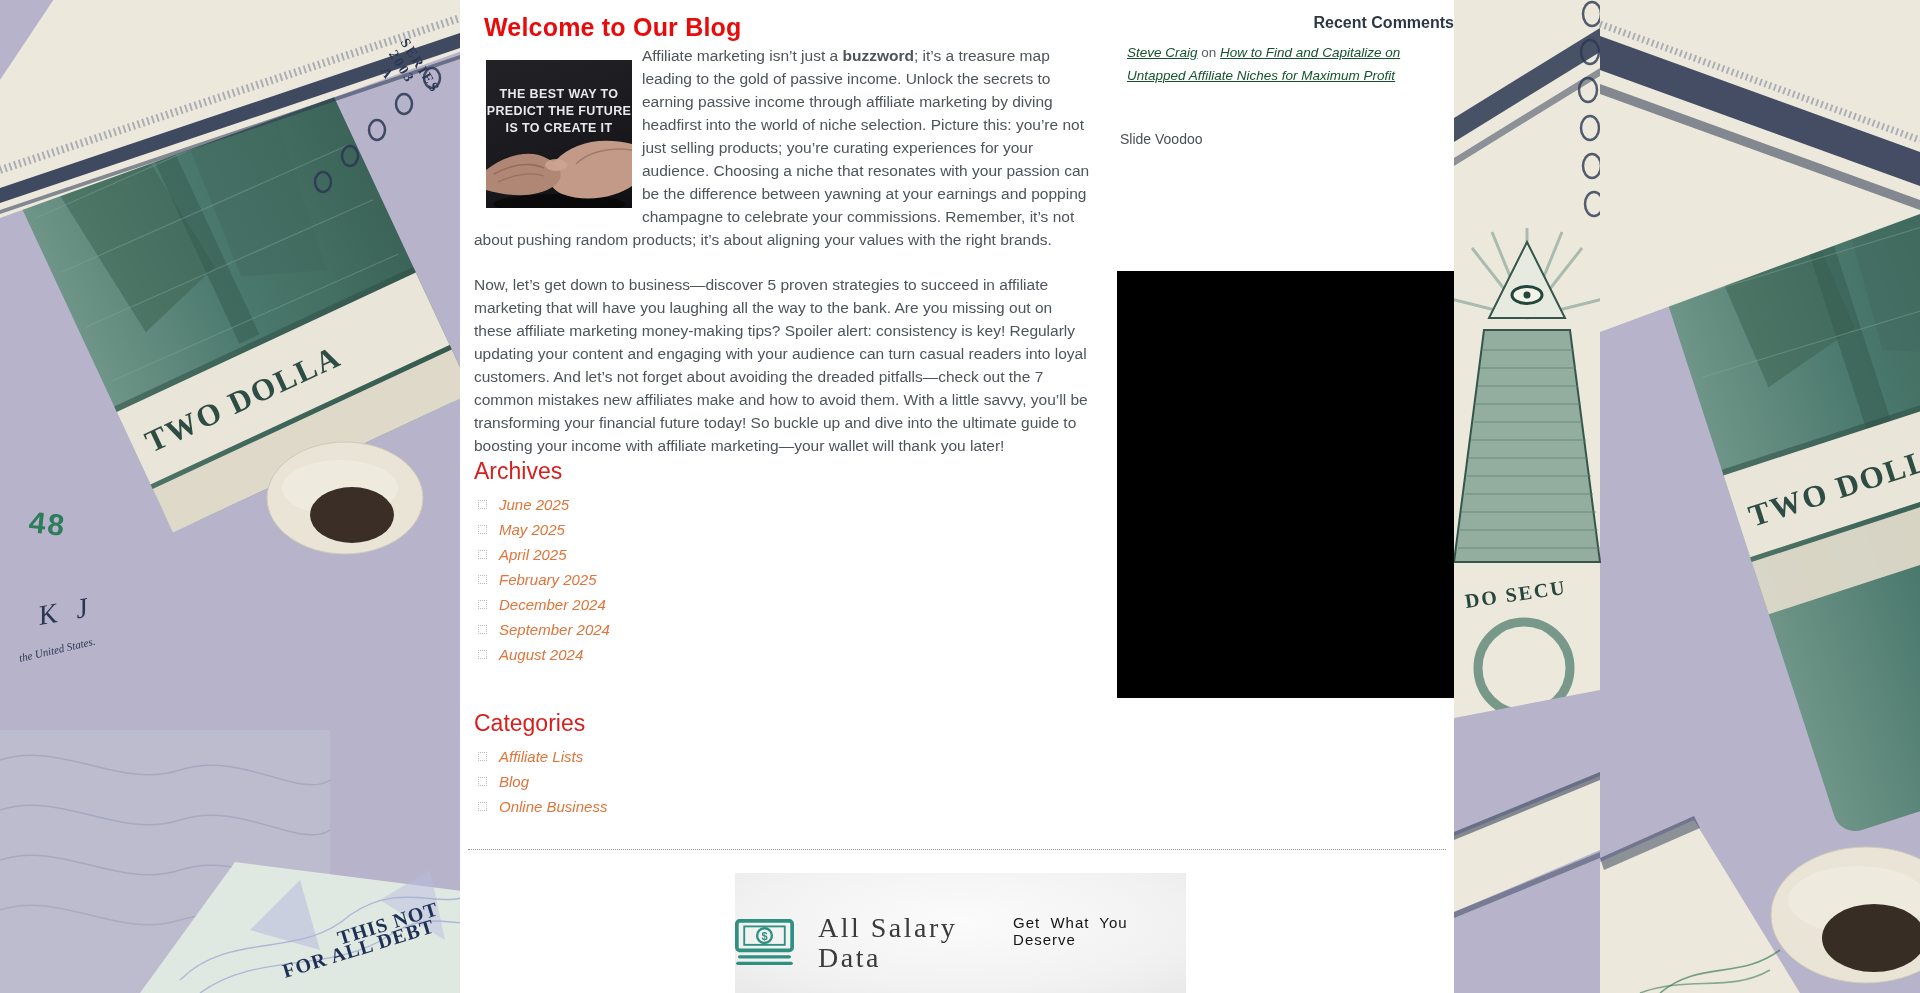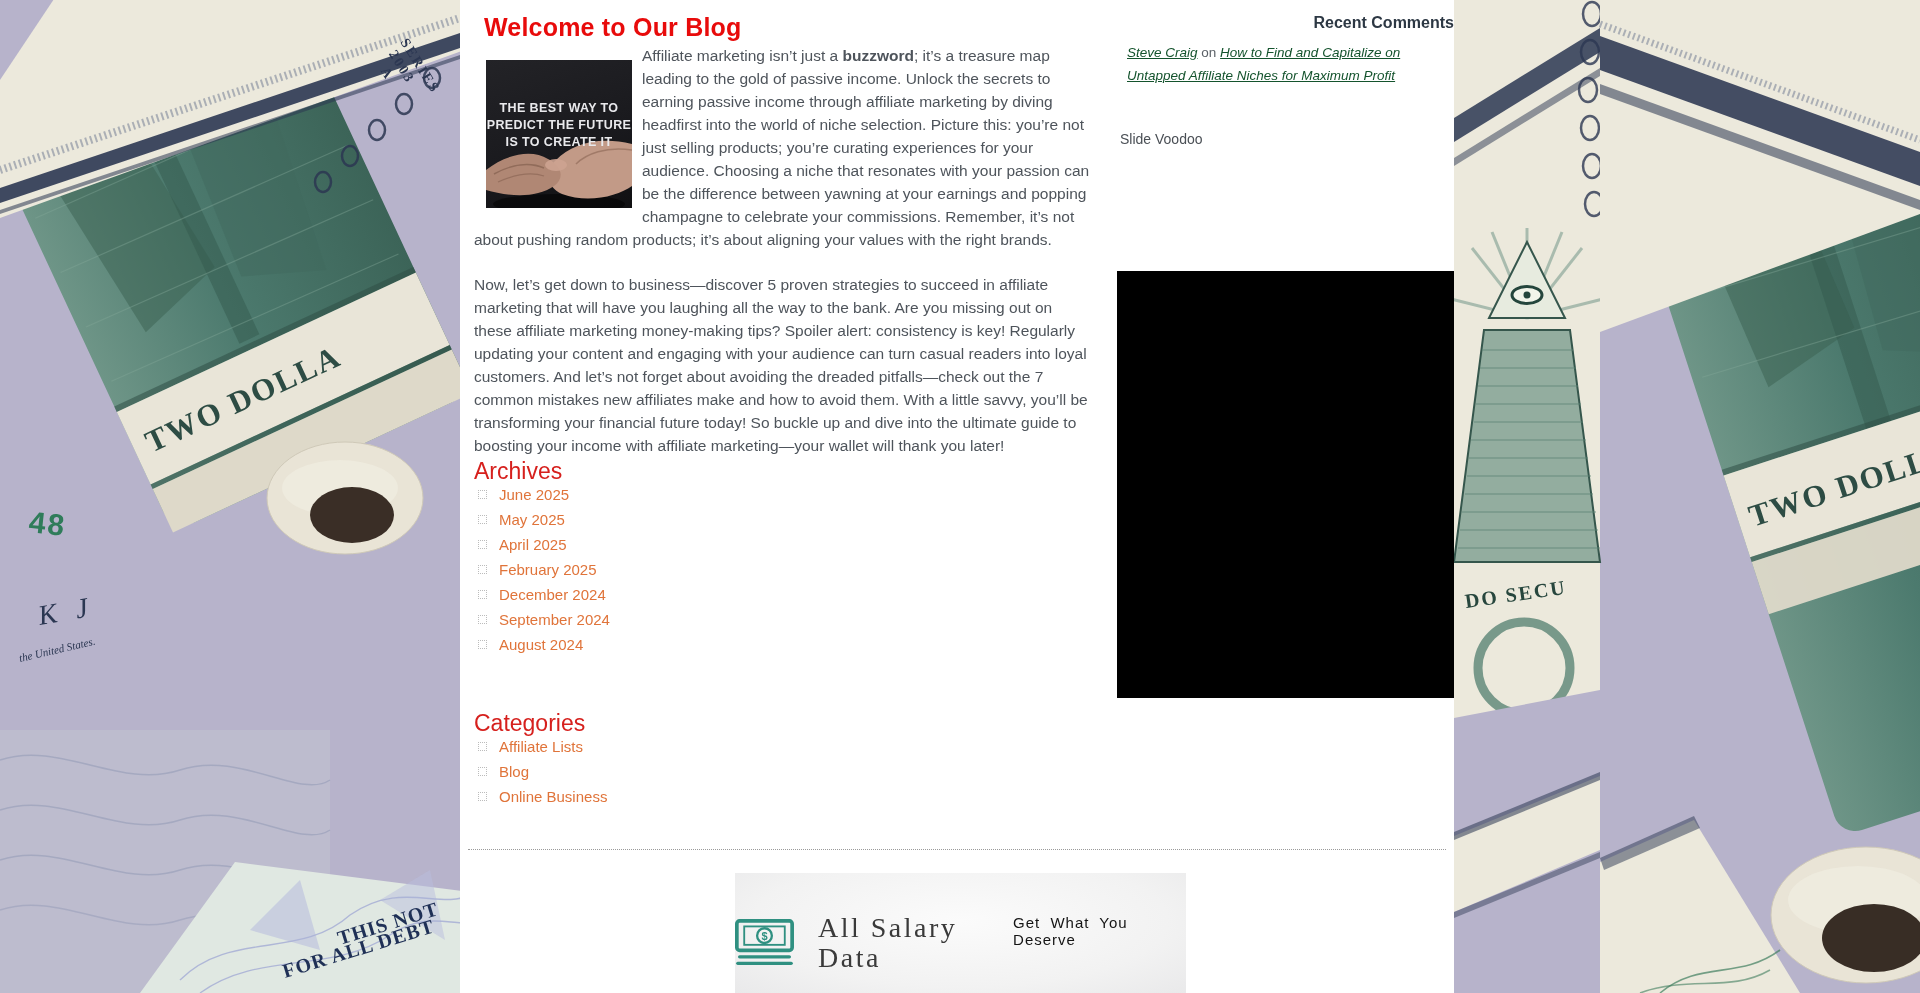--- a/index.html
+++ b/index.html
@@ -8,27 +8,27 @@
   .wrapper{position:absolute;left:460px;top:0;width:994px;height:993px;background:#ffffff;}
 
   .page-title{position:absolute;left:15px;top:4px;margin:9px;font-size:25px;font-weight:700;color:#e80b0b;letter-spacing:.2px;}
 
   .article-body{position:absolute;left:14px;top:44px;width:620px;font-size:15.5px;line-height:23px;color:#4e545b;}
   .article-body p{margin:0;}
   .article-body .p2{margin-top:22px;}
 
   .article-image{float:left;width:146px;height:148px;margin:16px 10px 5px 12px;position:relative;
      background:linear-gradient(160deg,#232327 0%,#1a1a1e 55%,#101012 100%);overflow:hidden;display:block;}
-  .article-image .caption{position:absolute;left:0;top:40px;width:100%;text-align:center;
+  .article-image .caption{position:absolute;left:0;top:26px;width:100%;text-align:center;
      color:#e9e9ec;font-weight:700;font-size:12.5px;line-height:17px;letter-spacing:.4px;}
   .article-image svg{position:absolute;left:0;bottom:0;width:146px;height:92px;display:block;}
 
   .widget-red{position:absolute;left:14px;}
   .widget-red h2{margin:0;font-size:23px;font-weight:400;color:#d6201d;}
-  .widget-red ul{list-style:none;margin:1px 0 0 0;padding:0 0 0 4px;}
+  .widget-red ul{list-style:none;margin:11px 0 0 0;padding:0 0 0 4px;font-style:italic;}
   .widget-red li{display:flex;align-items:center;gap:12px;margin:0 0 8px 0;font-size:15px;line-height:17px;}
   .bullet{width:7px;height:7px;border:1px dotted #bcbcbc;flex:none;display:inline-block;}
   .widget-red a{color:#e0743a;text-decoration:none;cursor:pointer;}
 
   .sidebar{position:absolute;left:657px;top:0;width:337px;height:720px;}
   .sidebar h2{margin:14px 0 0 0;font-size:16px;font-weight:700;color:#2d3844;text-align:right;}
   .comment-entry{margin:9px 0 0 10px;width:322px;font-size:13.5px;line-height:23px;color:#5b6167;}
   .comment-entry a{color:#14532d;text-decoration:underline;cursor:pointer;font-style:italic;}
   .widget-text{position:absolute;left:3px;top:131px;font-size:14px;color:#4a4f55;}
   .video-embed{position:absolute;left:0;top:271px;width:337px;height:427px;background:#000;cursor:pointer;}

